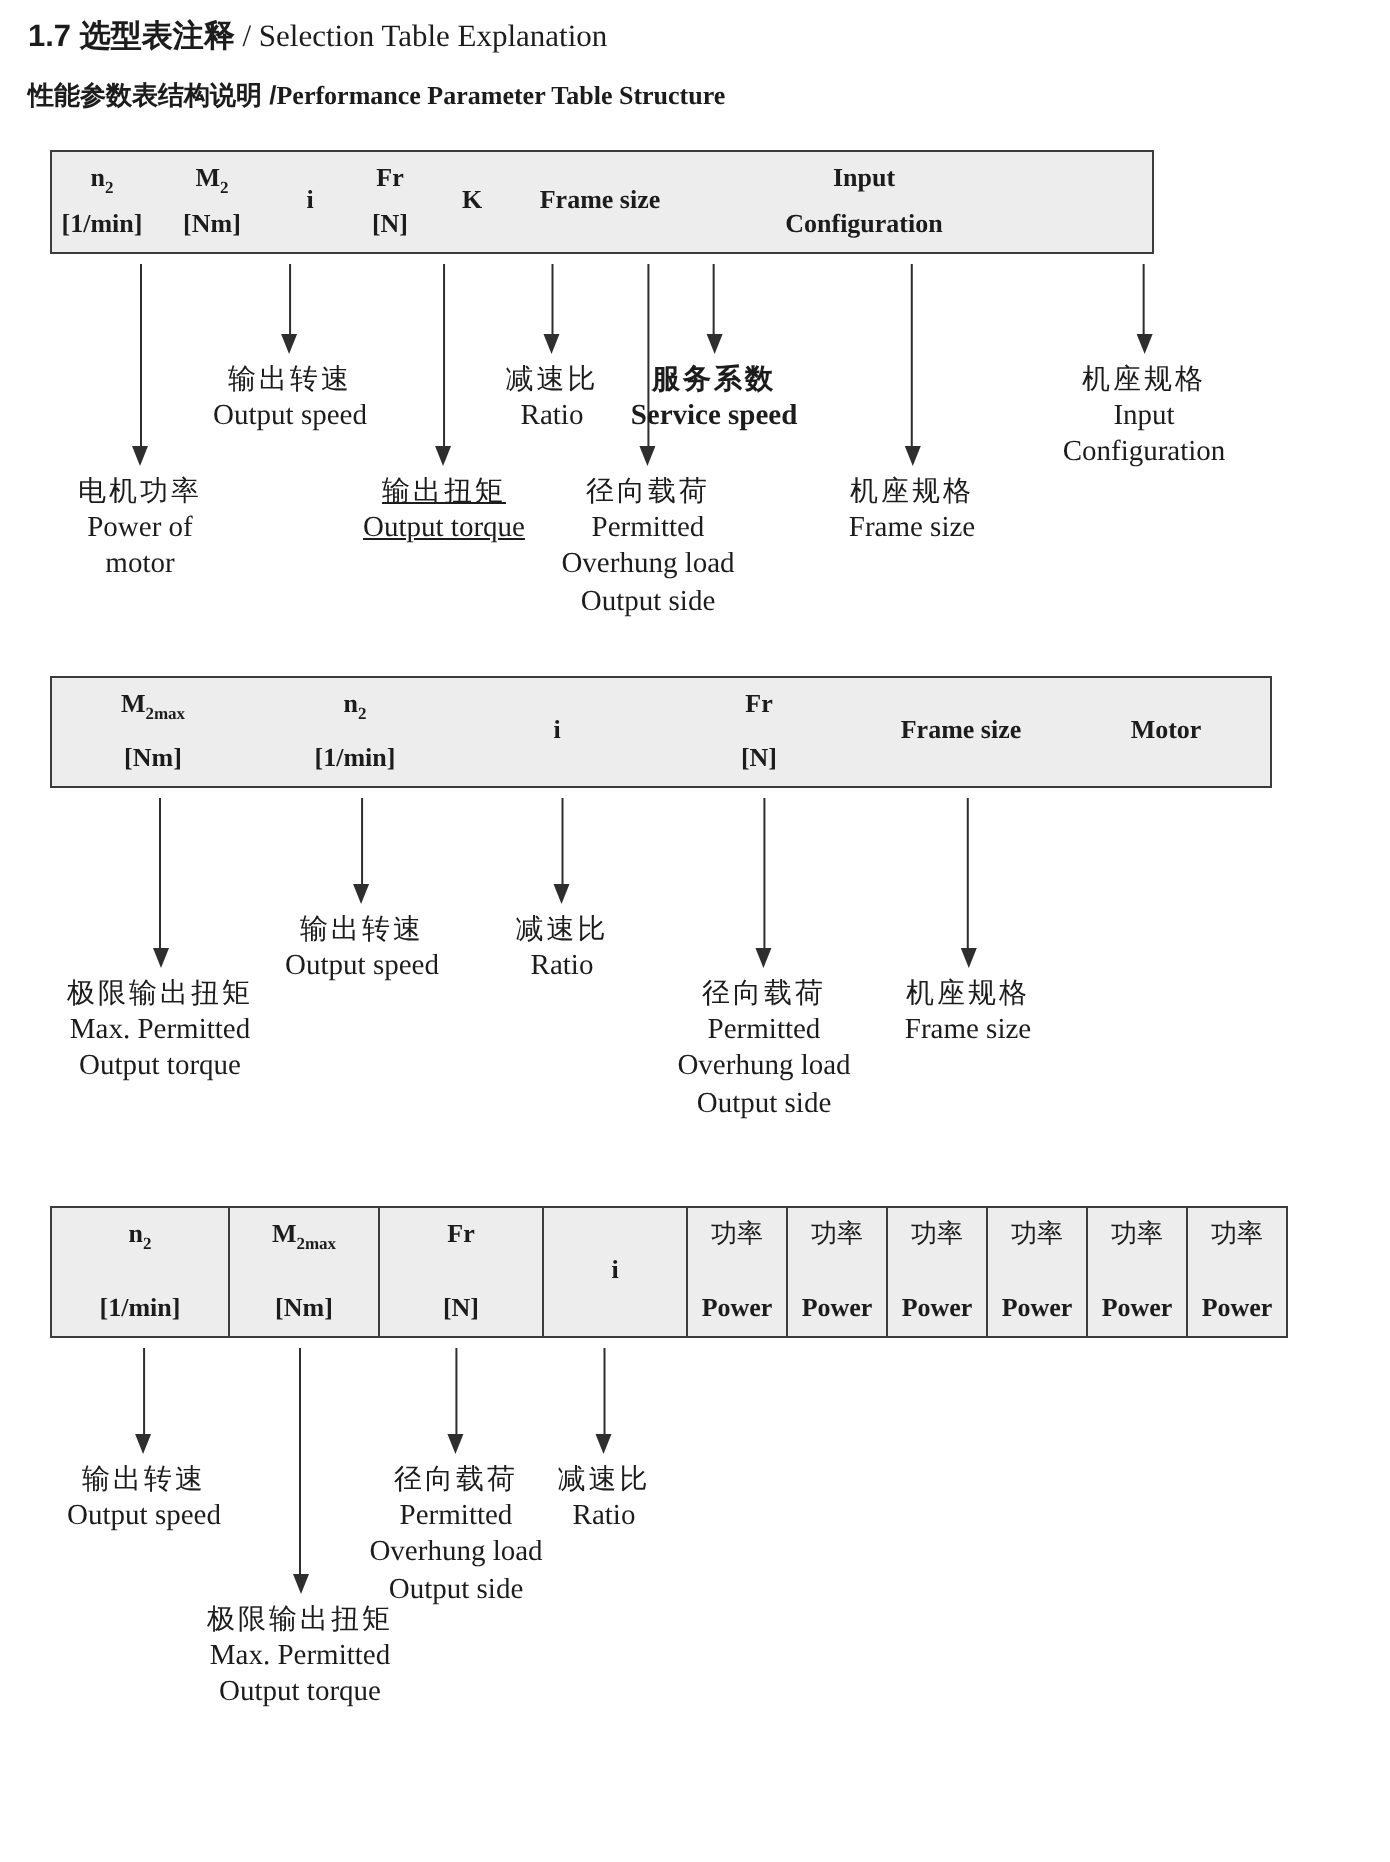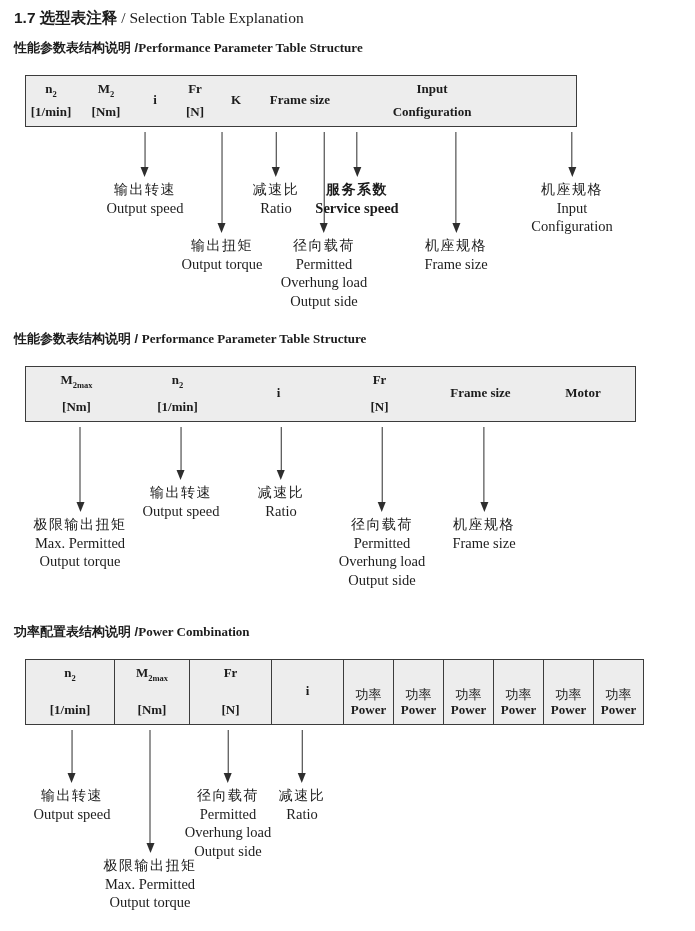--- a/index.html
+++ b/index.html
@@ -17,21 +17,21 @@
     display:flex; margin:18px 0 0 25px; background:#ededed;
     border:1px solid #3c3c3c; box-sizing:border-box; width:max-content;
   }
   .pcol {
     display:flex; flex-direction:column; align-items:center;
     padding:6px 0 7px; box-sizing:border-box;
     font-weight:bold; font-size:13px; line-height:1.1;
   }
   .bordered .pcol + .pcol { border-left:1px solid #3c3c3c; }
   .cell-line { white-space:nowrap; }
-  .cell-line.zh { font-family:"Liberation Sans","DejaVu Sans",sans-serif; font-weight:normal;margin-top:22px; }
+  .cell-line.zh { font-family:"Liberation Sans","DejaVu Sans",sans-serif; font-weight:normal; }
   .pcol sub { font-size:8.5px; line-height:0; }
   .diagram { position:relative; margin-top:3px; width:695px; }
   .callout {
     position:absolute; top:2px; transform:translateX(-50%);
     display:flex; flex-direction:column; align-items:center;
   }
   .arrow { display:flex; flex-direction:column; align-items:center; }
   .arrow-line { width:0; border-left:1.5px solid #2e2e2e; }
   .arrow-head {
     width:0; height:0; margin-top:-1px;
@@ -76,29 +76,38 @@
         <div class="pcol" style="width: 88px; justify-content: center;">
           <div class="cell-line">Frame size</div>
         </div>
         <div class="pcol" style="width: 176px; justify-content: space-between;">
           <div class="cell-line">Input</div>
           <div class="cell-line">Configuration</div>
         </div>
         <div class="pcol" style="width: 56px; justify-content: center;"></div>
       </div>
       <div class="diagram" style="height: 190px;">
+        <div class="callout" style="left: 70px;">
+          <div class="arrow">
+            <div class="arrow-line" style="height: 92px;"></div>
+            <div class="arrow-head"></div>
+          </div>
+          <div class="lab-zh">电机功率</div>
+          <div class="lab-en en-text">Power of</div>
+          <div class="lab-en en-text">motor</div>
+        </div>
         <div class="callout" style="left: 145px;">
           <div class="arrow">
             <div class="arrow-line" style="height: 36px;"></div>
             <div class="arrow-head"></div>
           </div>
           <div class="lab-zh">输出转速</div>
           <div class="lab-en en-text">Output speed</div>
         </div>
-        <div class="callout" style="left: 222px;">
+        <div class="callout" style="left: 222px; text-decoration: underline;">
           <div class="arrow">
             <div class="arrow-line" style="height: 92px;"></div>
             <div class="arrow-head"></div>
           </div>
           <div class="lab-zh">输出扭矩</div>
           <div class="lab-en en-text">Output torque</div>
         </div>
         <div class="callout" style="left: 276px;">
           <div class="arrow">
             <div class="arrow-line" style="height: 36px;"></div>
@@ -138,21 +147,20 @@
             <div class="arrow-line" style="height: 36px;"></div>
             <div class="arrow-head"></div>
           </div>
           <div class="lab-zh">机座规格</div>
           <div class="lab-en en-text">Input</div>
           <div class="lab-en en-text">Configuration</div>
         </div>
       </div>
     </section>
     <section class="section">
-      <div class="sec-heading"><span class="zh-text">性能参数表结构说明 / </span><span class="en-text">Performance Parameter Table Structure</span></div>
       <div class="ptable" style="height: 56px;">
         <div class="pcol" style="width: 101px; justify-content: space-between;">
           <div class="cell-line">M<sub>2max</sub></div>
           <div class="cell-line">[Nm]</div>
         </div>
         <div class="pcol" style="width: 101px; justify-content: space-between;">
           <div class="cell-line">n<sub>2</sub></div>
           <div class="cell-line">[1/min]</div>
         </div>
         <div class="pcol" style="width: 101px; justify-content: center;">
@@ -209,21 +217,20 @@
           <div class="arrow">
             <div class="arrow-line" style="height: 76px;"></div>
             <div class="arrow-head"></div>
           </div>
           <div class="lab-zh">机座规格</div>
           <div class="lab-en en-text">Frame size</div>
         </div>
       </div>
     </section>
     <section class="section">
-      <div class="sec-heading"><span class="zh-text">功率配置表结构说明 /</span><span class="en-text">Power Combination</span></div>
       <div class="ptable bordered" style="height: 66px;">
         <div class="pcol" style="width: 88px; justify-content: space-between;">
           <div class="cell-line">n<sub>2</sub></div>
           <div class="cell-line">[1/min]</div>
         </div>
         <div class="pcol" style="width: 75px; justify-content: space-between;">
           <div class="cell-line">M<sub>2max</sub></div>
           <div class="cell-line">[Nm]</div>
         </div>
         <div class="pcol" style="width: 82px; justify-content: space-between;">

